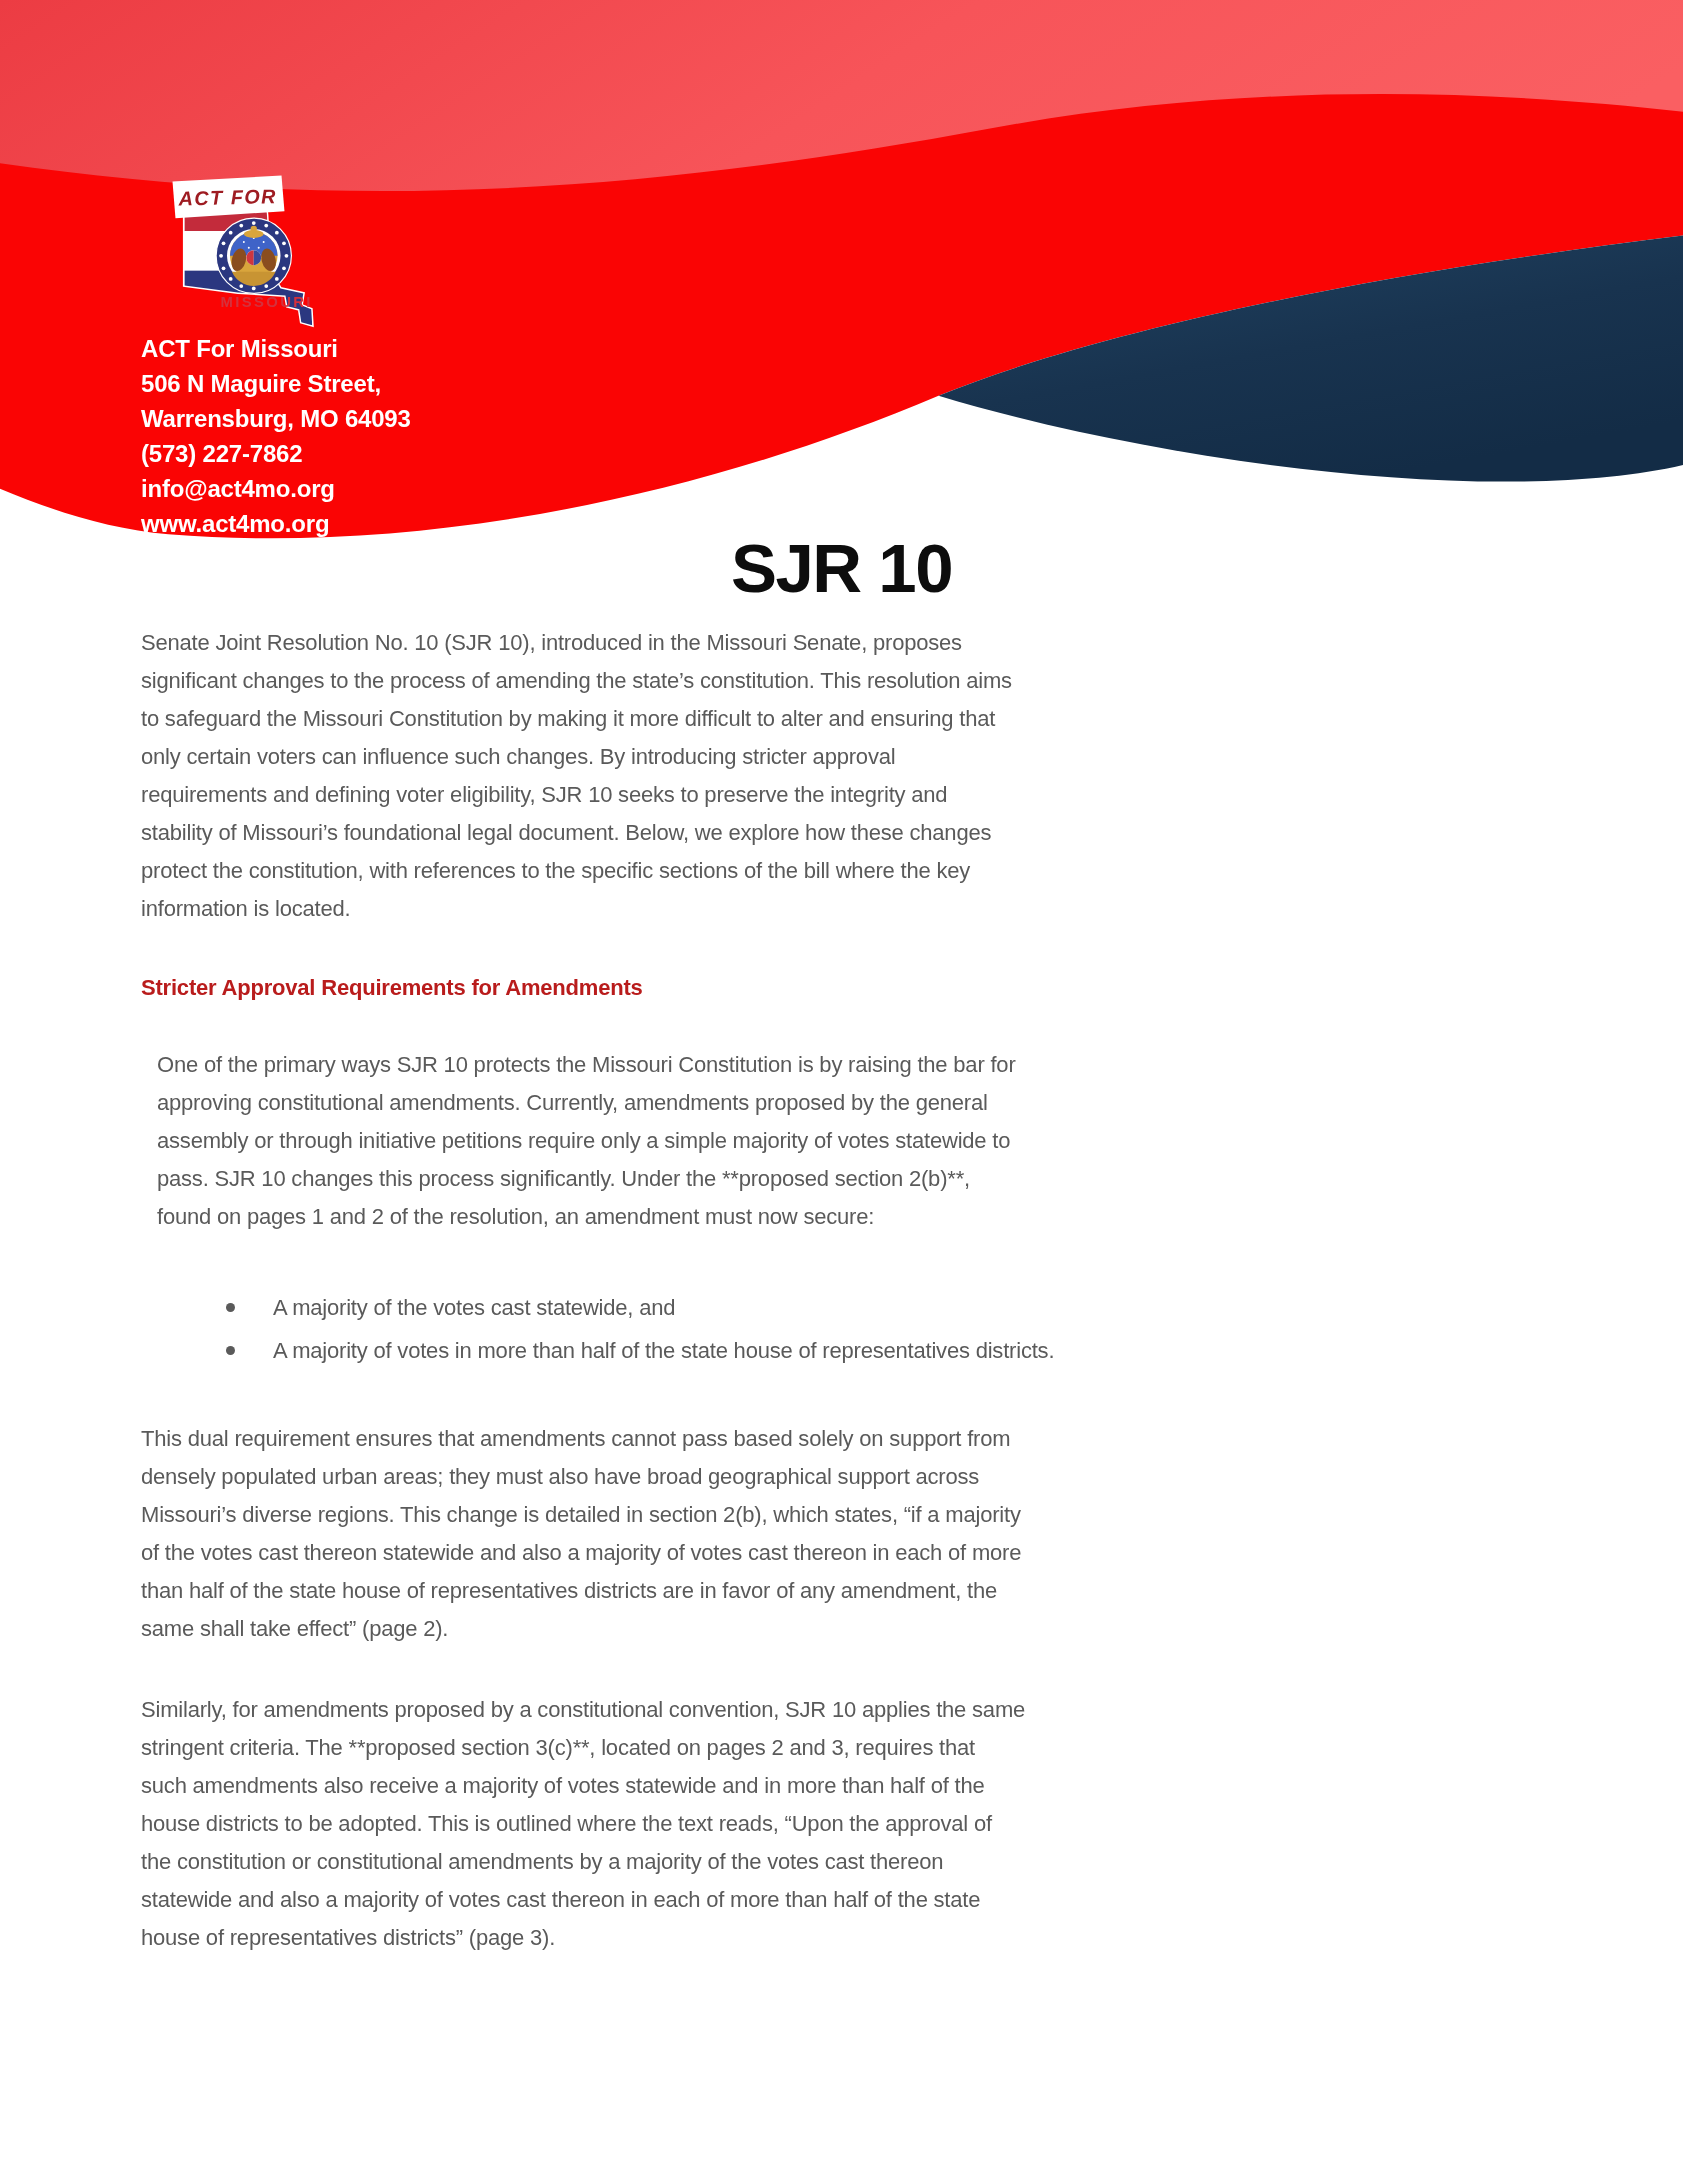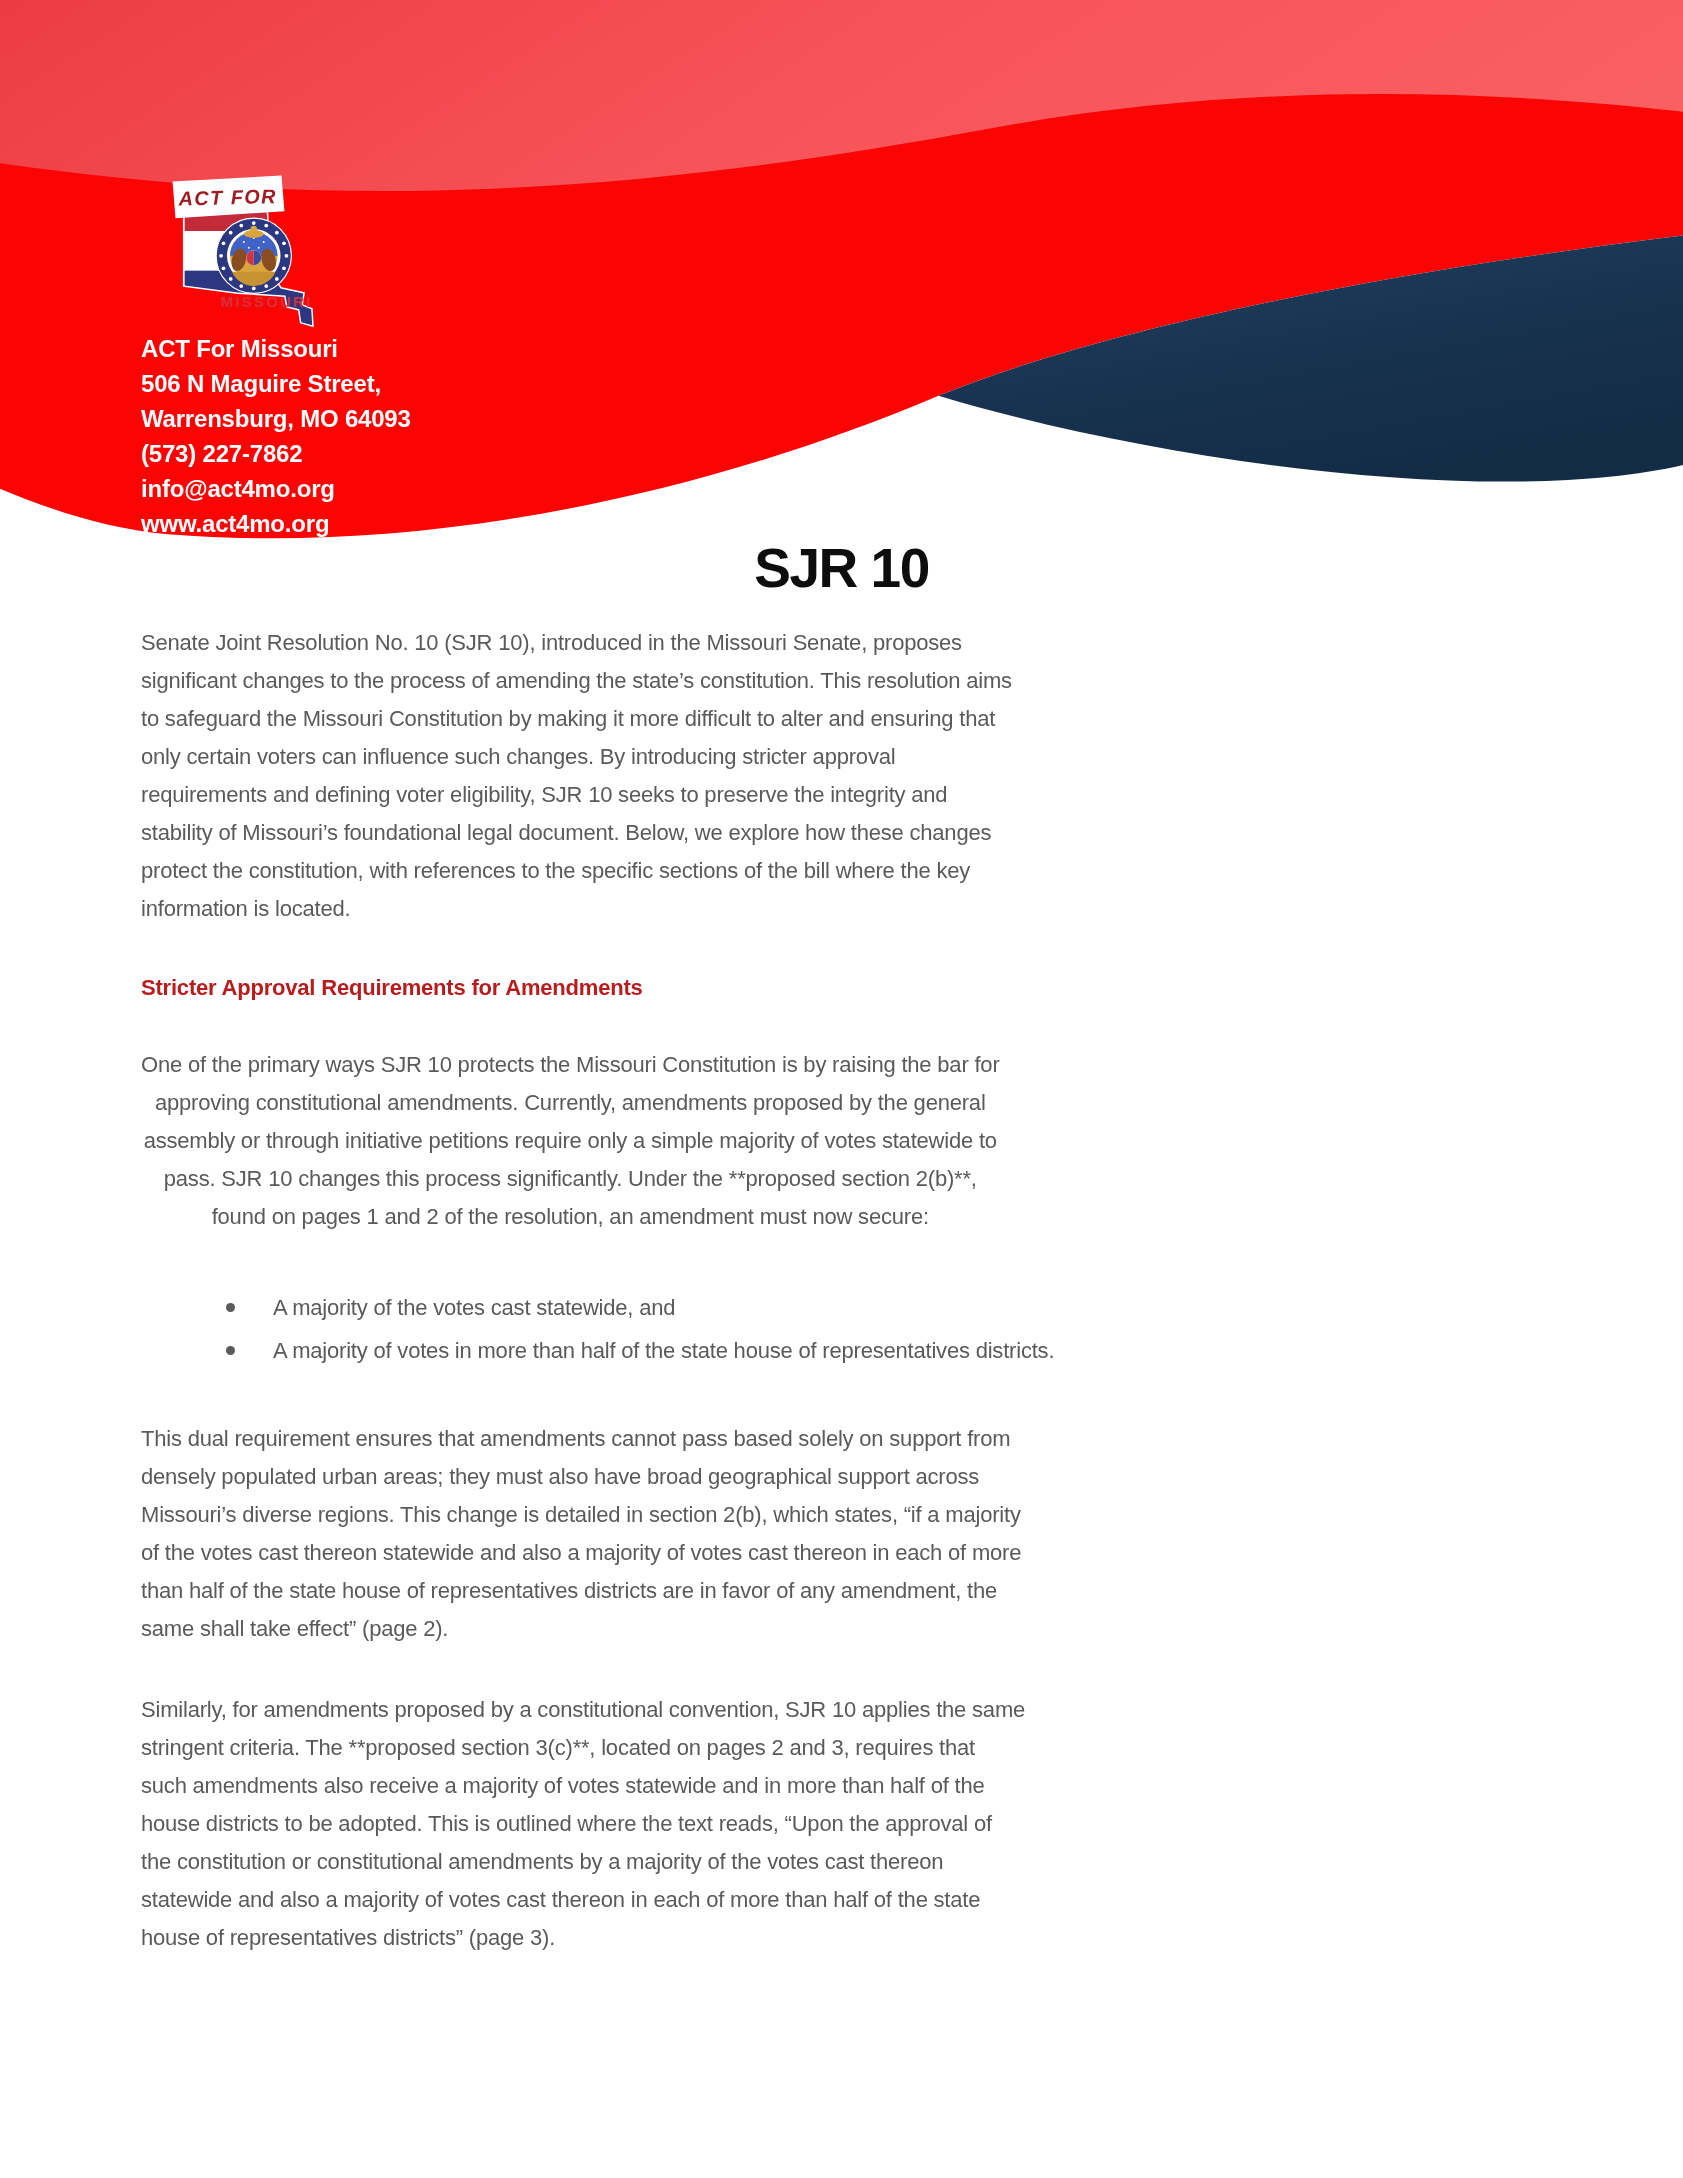--- a/index.html
+++ b/index.html
@@ -1,32 +1,32 @@
 <!DOCTYPE html>
 <html><head>
 <meta charset="utf-8">
 <style>
   html,body{margin:0;padding:0;background:#ffffff;}
   .page{position:relative;width:1683px;height:2178px;background:#ffffff;overflow:hidden;
         font-family:"Liberation Sans",sans-serif;}
   .abs{position:absolute;}
   .pre{white-space:pre;}
   .body-text{font-size:22px;line-height:38px;color:#5a5a5a;letter-spacing:-0.2px;}
-  .doc-title{left:0;top:529px;width:1683px;text-align:center;font-size:55px;line-height:79px;
+  .doc-title{left:0;top:529px;width:1683px;text-align:center;font-size:69px;line-height:79px;
              font-weight:700;color:#0d0d0d;letter-spacing:-1.5px;}
   .section-heading{left:141px;top:969px;font-size:22px;line-height:38px;font-weight:700;
                    color:#b91c1c;letter-spacing:-0.2px;}
   .contact-block{left:141px;top:331px;color:#ffffff;font-weight:700;font-size:24px;
                  line-height:35px;letter-spacing:-0.2px;}
   .bullet-list{left:154px;top:1286px;list-style:none;margin:0;padding:0;width:1188px;}
   .bullet-row{position:relative;padding-left:119px;line-height:43px;height:43px;}
   .bullet-dot{position:absolute;left:72px;top:17px;width:9px;height:9px;border-radius:50%;
               background:#5a5a5a;}
   .intro{left:141px;top:613px;margin-top:11px;}
-  .para-req{left:141px;top:1046px;text-align:center;}
+  .para-req{left:157px;top:1046px;}
   .para-dual{left:141px;top:1420px;}
   .para-conv{left:141px;top:1691px;}
   .para-cons{left:141px;top:2004px;}
   svg text{font-family:"Liberation Sans",sans-serif;}
 </style>
 </head>
 <body>
 
 <div class="page">
 

